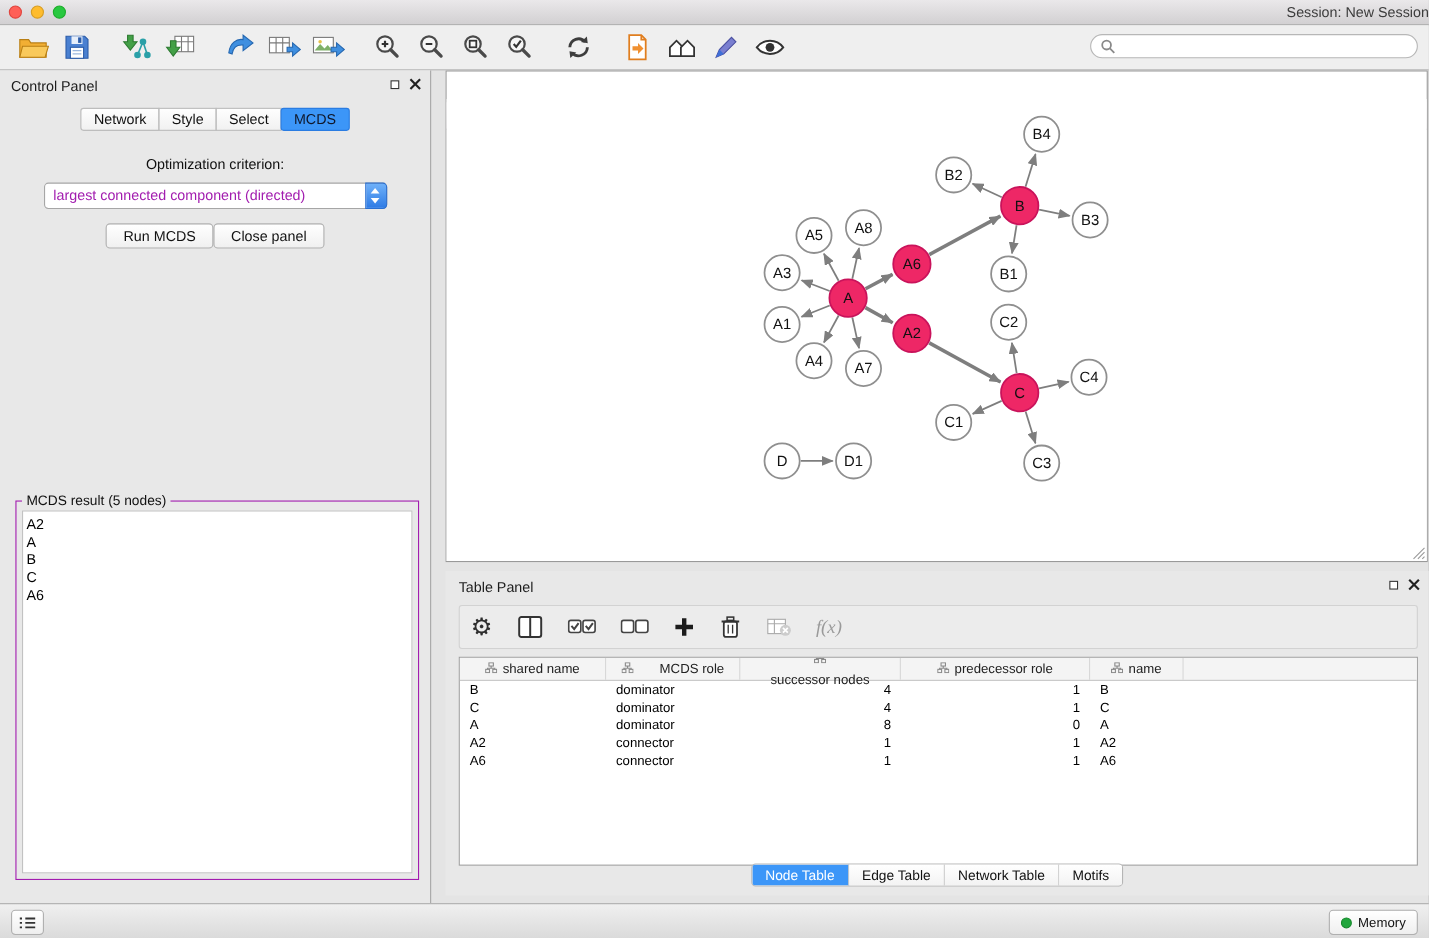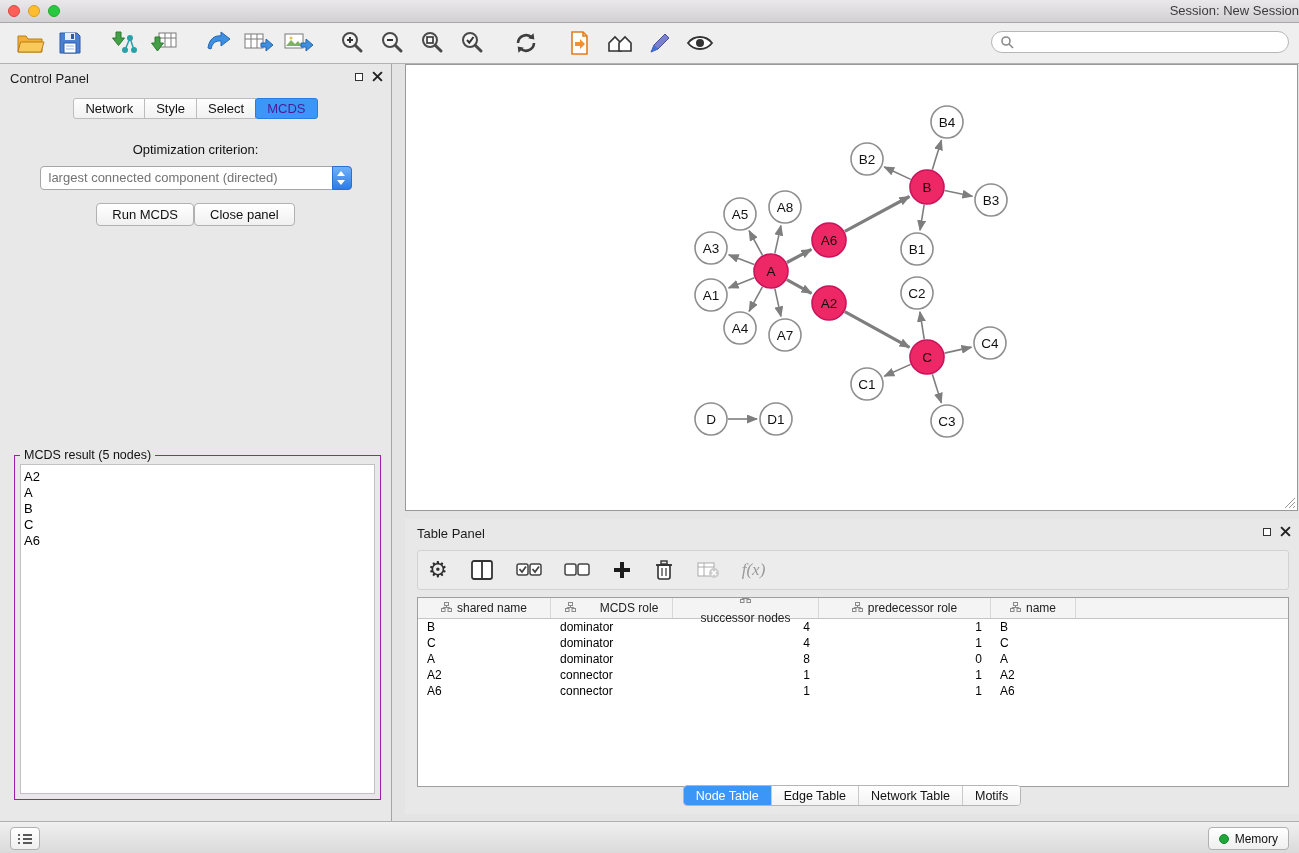--- a/index.html
+++ b/index.html
@@ -19,24 +19,24 @@
   .searchbox{position:absolute;right:10px;top:8px;width:298px;height:22px;background:#fff;border:1px solid #b7b7b7;border-radius:12px;display:flex;align-items:center;padding-left:8px;box-sizing:border-box;}
   
   .control-panel{position:absolute;left:0;top:64px;width:392px;height:757px;background:#e8e8e8;border-right:1px solid #a5a5a5;box-sizing:border-box;}
   .cp-header{position:relative;height:28px;}
   .cp-title{position:absolute;left:10px;top:7px;font-size:13px;color:#1c1c1c;}
   .panel-ctls{position:absolute;right:8px;top:7px;display:flex;align-items:center;gap:9px;}
   .float-box{display:inline-block;width:8px;height:8px;border:1.5px solid #333;box-sizing:border-box;background:#fff;}
   .cp-tabs{display:flex;justify-content:center;margin-top:6px;}
   .cp-tab{background:linear-gradient(#fefefe,#f1f1f1);border:1px solid #bdbdbd;margin-left:-1px;padding:2px 11px;font-size:13px;color:#111;position:relative;}
   .cp-tab:first-child{border-radius:3px 0 0 3px;margin-left:0;}
-  .cp-tab.selected{background:#3c96f8;border-color:#2a7ce2;color:#4c1d95;border-radius:3px;z-index:1;}
+  .cp-tab.selected{background:#3c96f8;border-color:#2a7ce2;color:#0f172a;border-radius:3px;z-index:1;}
   .opt-label{text-align:center;margin-top:23px;font-size:13px;color:#101010;}
   .combo{position:relative;margin:9px auto 0;width:312px;height:24px;background:#fff;border:1px solid #a6a6a6;border-radius:4px;box-sizing:border-box;}
-  .combo-text{line-height:22px;padding-left:8px;font-size:13px;color:#737373;white-space:nowrap;overflow:hidden;}
+  .combo-text{line-height:22px;padding-left:8px;font-size:13px;color:#a21caf;white-space:nowrap;overflow:hidden;}
   .combo-step{position:absolute;right:-1px;top:-1px;width:20px;height:24px;background:linear-gradient(#6fb1f9,#2e7be5);border-radius:0 4px 4px 0;border:1px solid #2a70d2;box-sizing:border-box;}
   .combo-step::before{content:"";position:absolute;left:4.5px;top:4px;border-left:4.5px solid transparent;border-right:4.5px solid transparent;border-bottom:5px solid #fff;}
   .combo-step::after{content:"";position:absolute;left:4.5px;top:13px;border-left:4.5px solid transparent;border-right:4.5px solid transparent;border-top:5px solid #fff;}
   .cp-buttons{display:flex;justify-content:center;margin-top:13px;}
   .btn{padding:3px 15px;font-size:13px;background:linear-gradient(#ffffff,#f0f0f0);border:1px solid #b1b1b1;border-radius:4px;color:#111;}
   .result-box{position:absolute;left:14px;top:391px;width:367px;height:345px;border:1px solid #a21caf;background:#e8e8e8;box-sizing:border-box;}
   .result-title{position:absolute;top:-8px;left:5px;background:#e8e8e8;padding:0 4px;font-size:12.5px;color:#111;}
   .result-inner{position:absolute;left:5px;top:8px;right:5px;bottom:5px;background:#fff;border:1px solid #c2c2c2;overflow:auto;}
   .result-list{padding:4px 3px;font-size:13px;line-height:16px;color:#000;}
   

